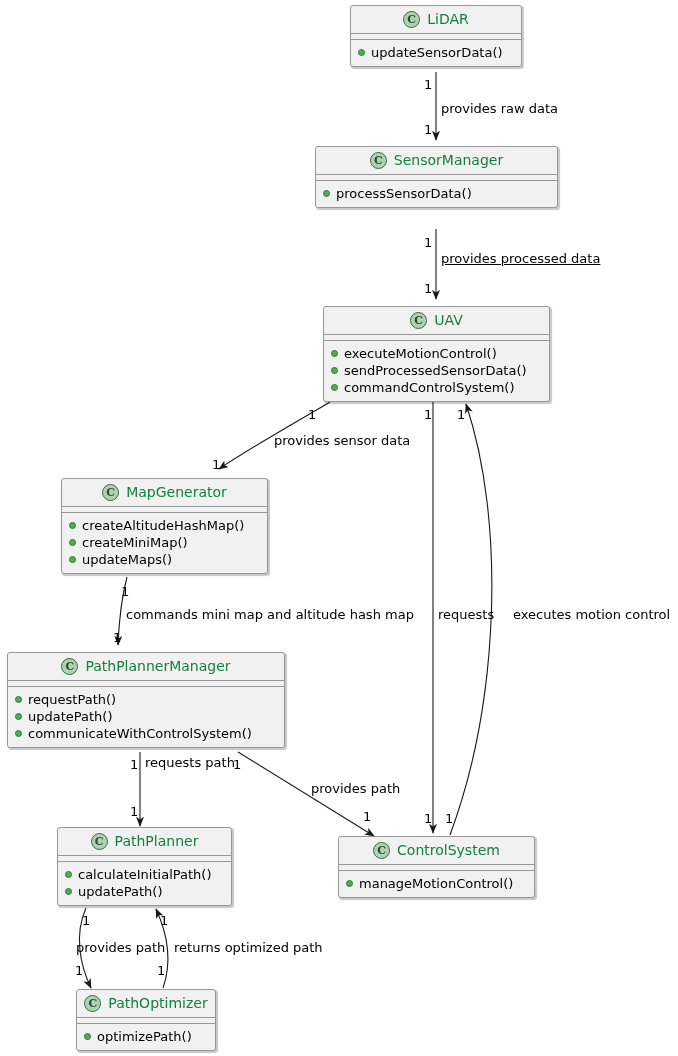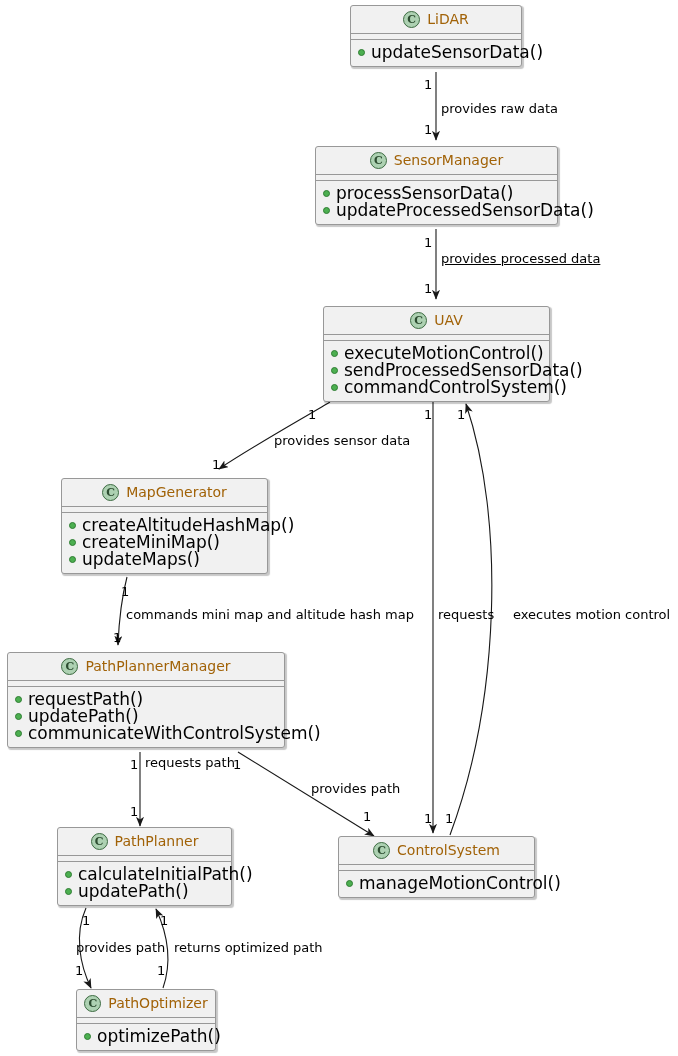--- a/index.html
+++ b/index.html
@@ -57,21 +57,21 @@
     align-items: center;
     justify-content: center;
     font-size: 11px;
     font-weight: bold;
     line-height: 1;
     color: #2D4D31;
     font-family: "DejaVu Serif", serif;
   }
   .class-name {
     font-size: 14px;
-    color: #a16207;
+    color: #15803d;
     white-space: nowrap;
     line-height: 17px;
   }
   .uml-sep {
     height: 0;
     border-top: 1px solid #989898;
   }
   .uml-spacer {
     height: 5px;
   }
@@ -89,21 +89,21 @@
   .member-dot {
     flex: 0 0 auto;
     width: 7px;
     height: 7px;
     border-radius: 50%;
     background: #4CAF50;
     border: 1px solid #2E7D32;
     box-sizing: border-box;
   }
   .member-label {
-    font-size: 17px;
+    font-size: 13px;
     color: #000000;
     text-align: right;
   }
   
   .edge-label, .mult-label {
     position: absolute;
     font-family: "DejaVu Sans", sans-serif;
     color: #000000;
     white-space: nowrap;
     z-index: 4;
@@ -232,24 +232,20 @@
       <span class="class-name">SensorManager</span>
     </div>
     <div class="uml-sep"></div>
     <div class="uml-spacer"></div>
     <div class="uml-sep"></div>
     <div class="uml-members">
       <div class="member">
         <span class="member-dot"></span>
         <span class="member-label">processSensorData()</span>
       </div>
-      <div class="member">
-        <span class="member-dot"></span>
-        <span class="member-label">updateProcessedSensorData()</span>
-      </div>
     </div>
   </div>
 
   <div class="uml-class" style="left:323px; top:306px; width:227px;">
     <div class="uml-header">
       <span class="class-icon">C</span>
       <span class="class-name">UAV</span>
     </div>
     <div class="uml-sep"></div>
     <div class="uml-spacer"></div>

